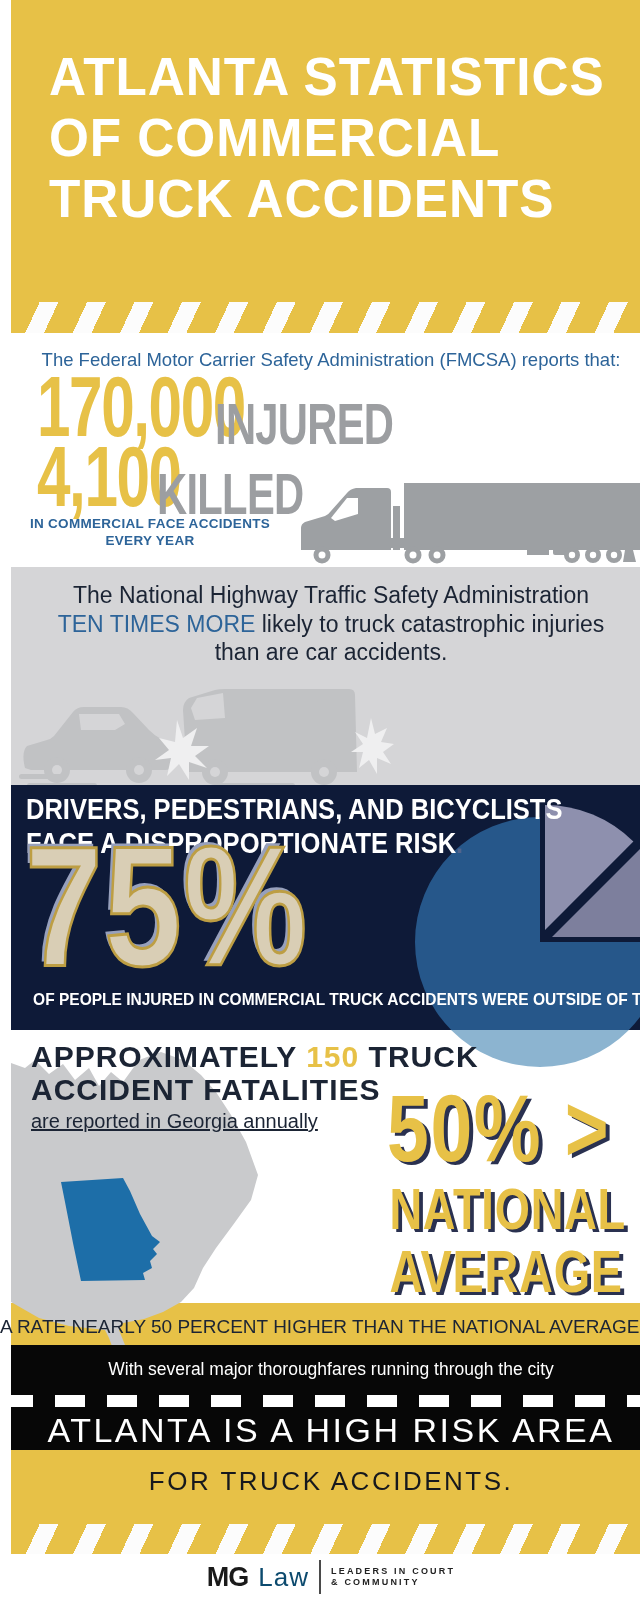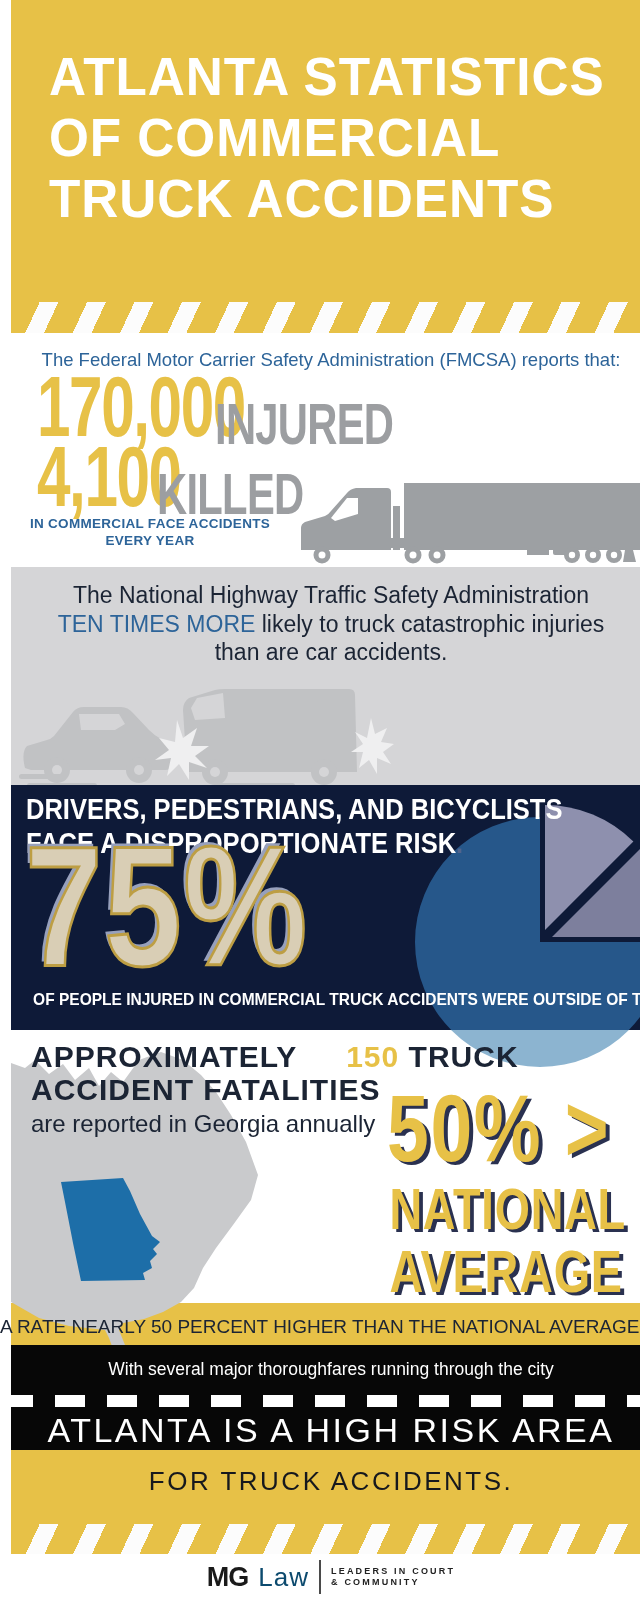--- a/index.html
+++ b/index.html
@@ -69,22 +69,22 @@
     transform:scaleX(.82); transform-origin:left top; white-space:nowrap;}
   .risk-caption{position:absolute; top:205px; width:100%; text-align:center; font-size:16.5px; font-weight:700; color:#fff; white-space:nowrap;}
   .risk-caption .cond-c{transform:scaleX(.94);}
 
   
   #sec-georgia{top:1030px; height:273px; background:#fff; z-index:1;}
   #map-svg{position:absolute; left:0; top:0;}
   .circle-accent{position:absolute; left:404px; top:-213px; width:250px; height:250px; border-radius:50%; background:var(--lightblue);}
   .ga-heading{position:absolute; left:20px; top:10px; color:var(--darktext); font-weight:700;}
   .ga-heading-line{font-size:30px; line-height:33px; letter-spacing:1px; white-space:nowrap;}
-  .ga-num{color:var(--gold);margin-left:40px;}
-  .ga-sub{position:absolute; left:20px; top:80px; font-size:24px; color:var(--darktext);}
+  .ga-num{color:var(--gold);}
+  .ga-sub{position:absolute; left:20px; top:80px; font-size:20px; color:var(--darktext);text-decoration:underline;}
   .ga-stat{position:absolute; left:352px; top:60px; width:240px; text-align:center; color:var(--gold); font-weight:700;
     text-shadow:5px 3px 0 #2A3150;}
   .ga-stat-1{font-size:94px; line-height:78px; transform:scaleX(.80); letter-spacing:2px; white-space:nowrap;}
   .ga-stat-2{font-size:58px; line-height:58px; margin-top:12px; transform:scaleX(.78); letter-spacing:1px; white-space:nowrap;}
   .ga-stat-3{font-size:60px; line-height:60px; margin-top:4px; transform:scaleX(.78); letter-spacing:1px; white-space:nowrap;}
 
   
   #band-rate-bg{top:1303px; height:42px; background:var(--gold); z-index:0;}
   #band-rate-text{position:absolute; top:1316px; left:0; width:640px; text-align:center; font-size:19px; color:var(--darktext); z-index:3; white-space:nowrap;}
 

